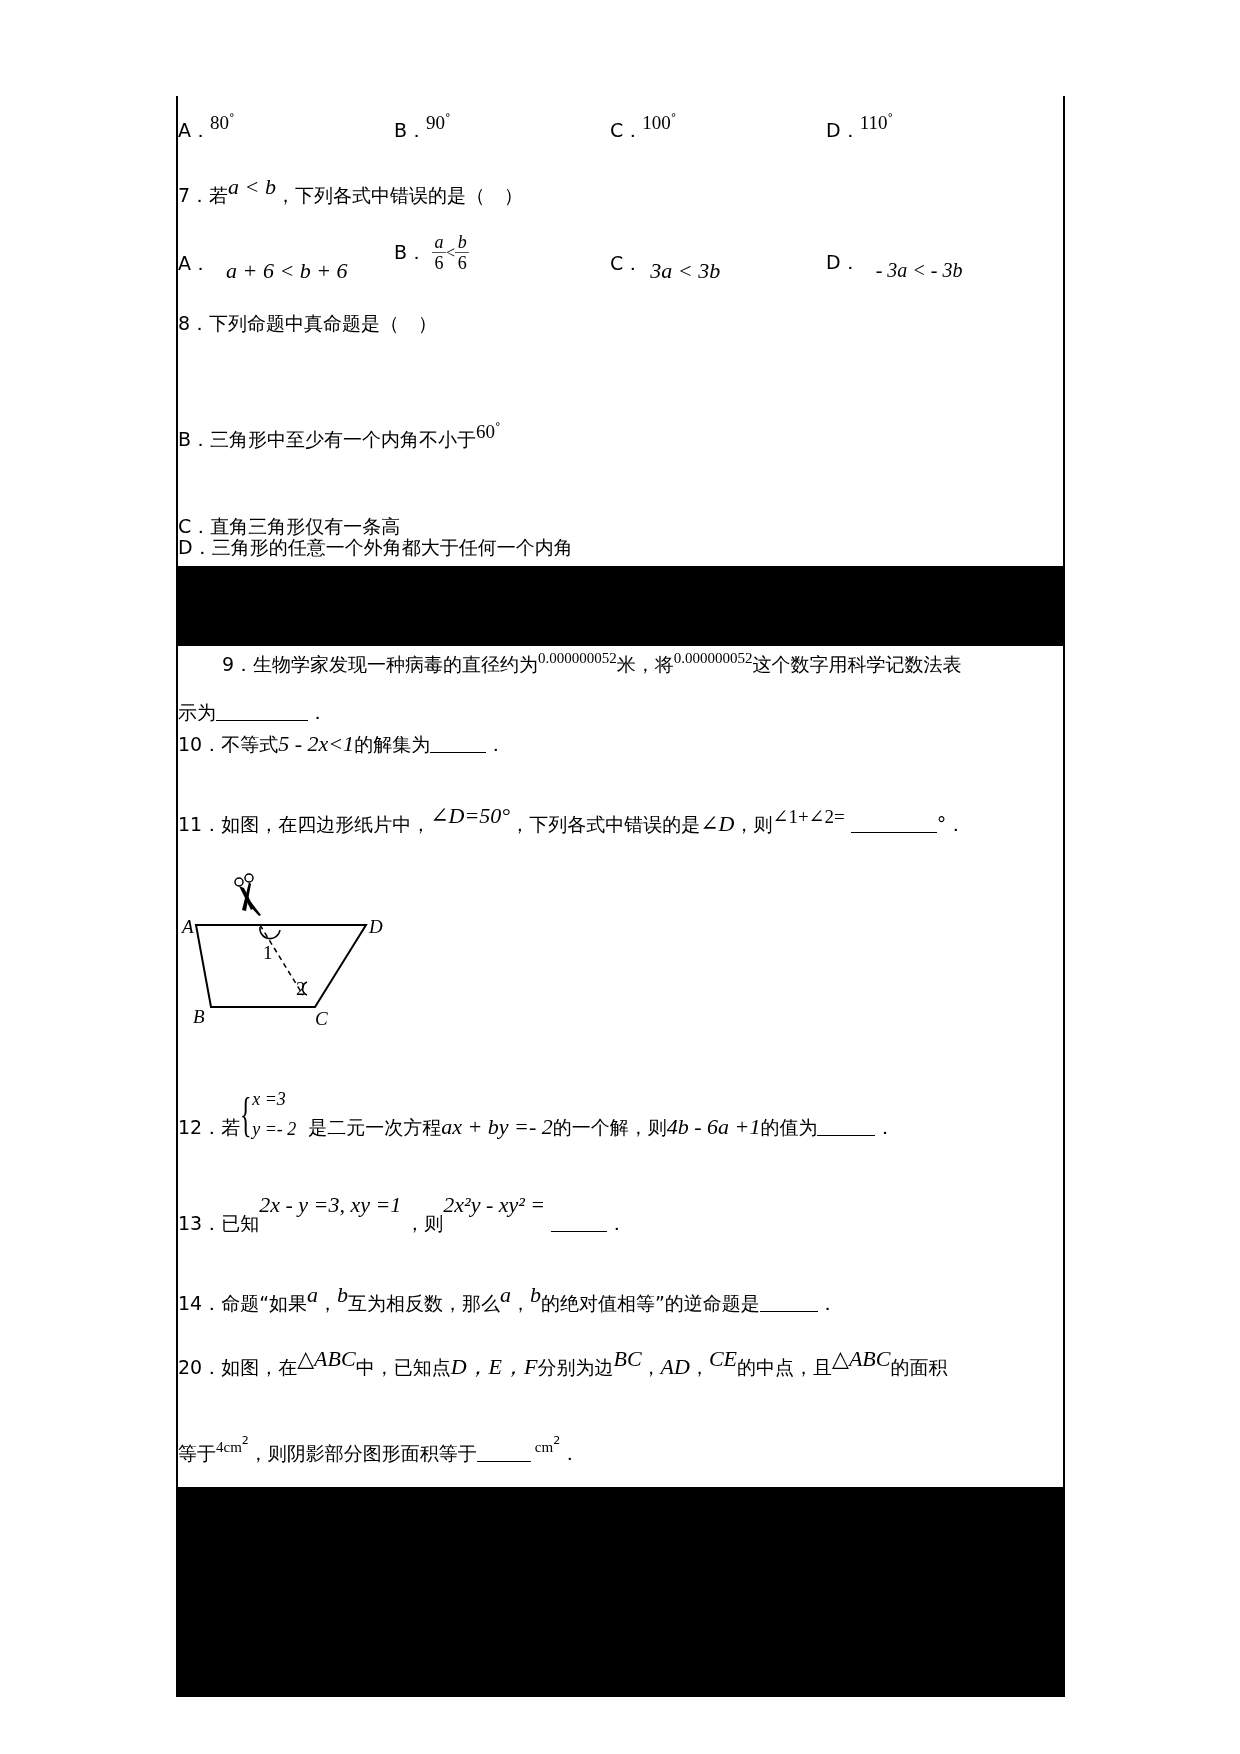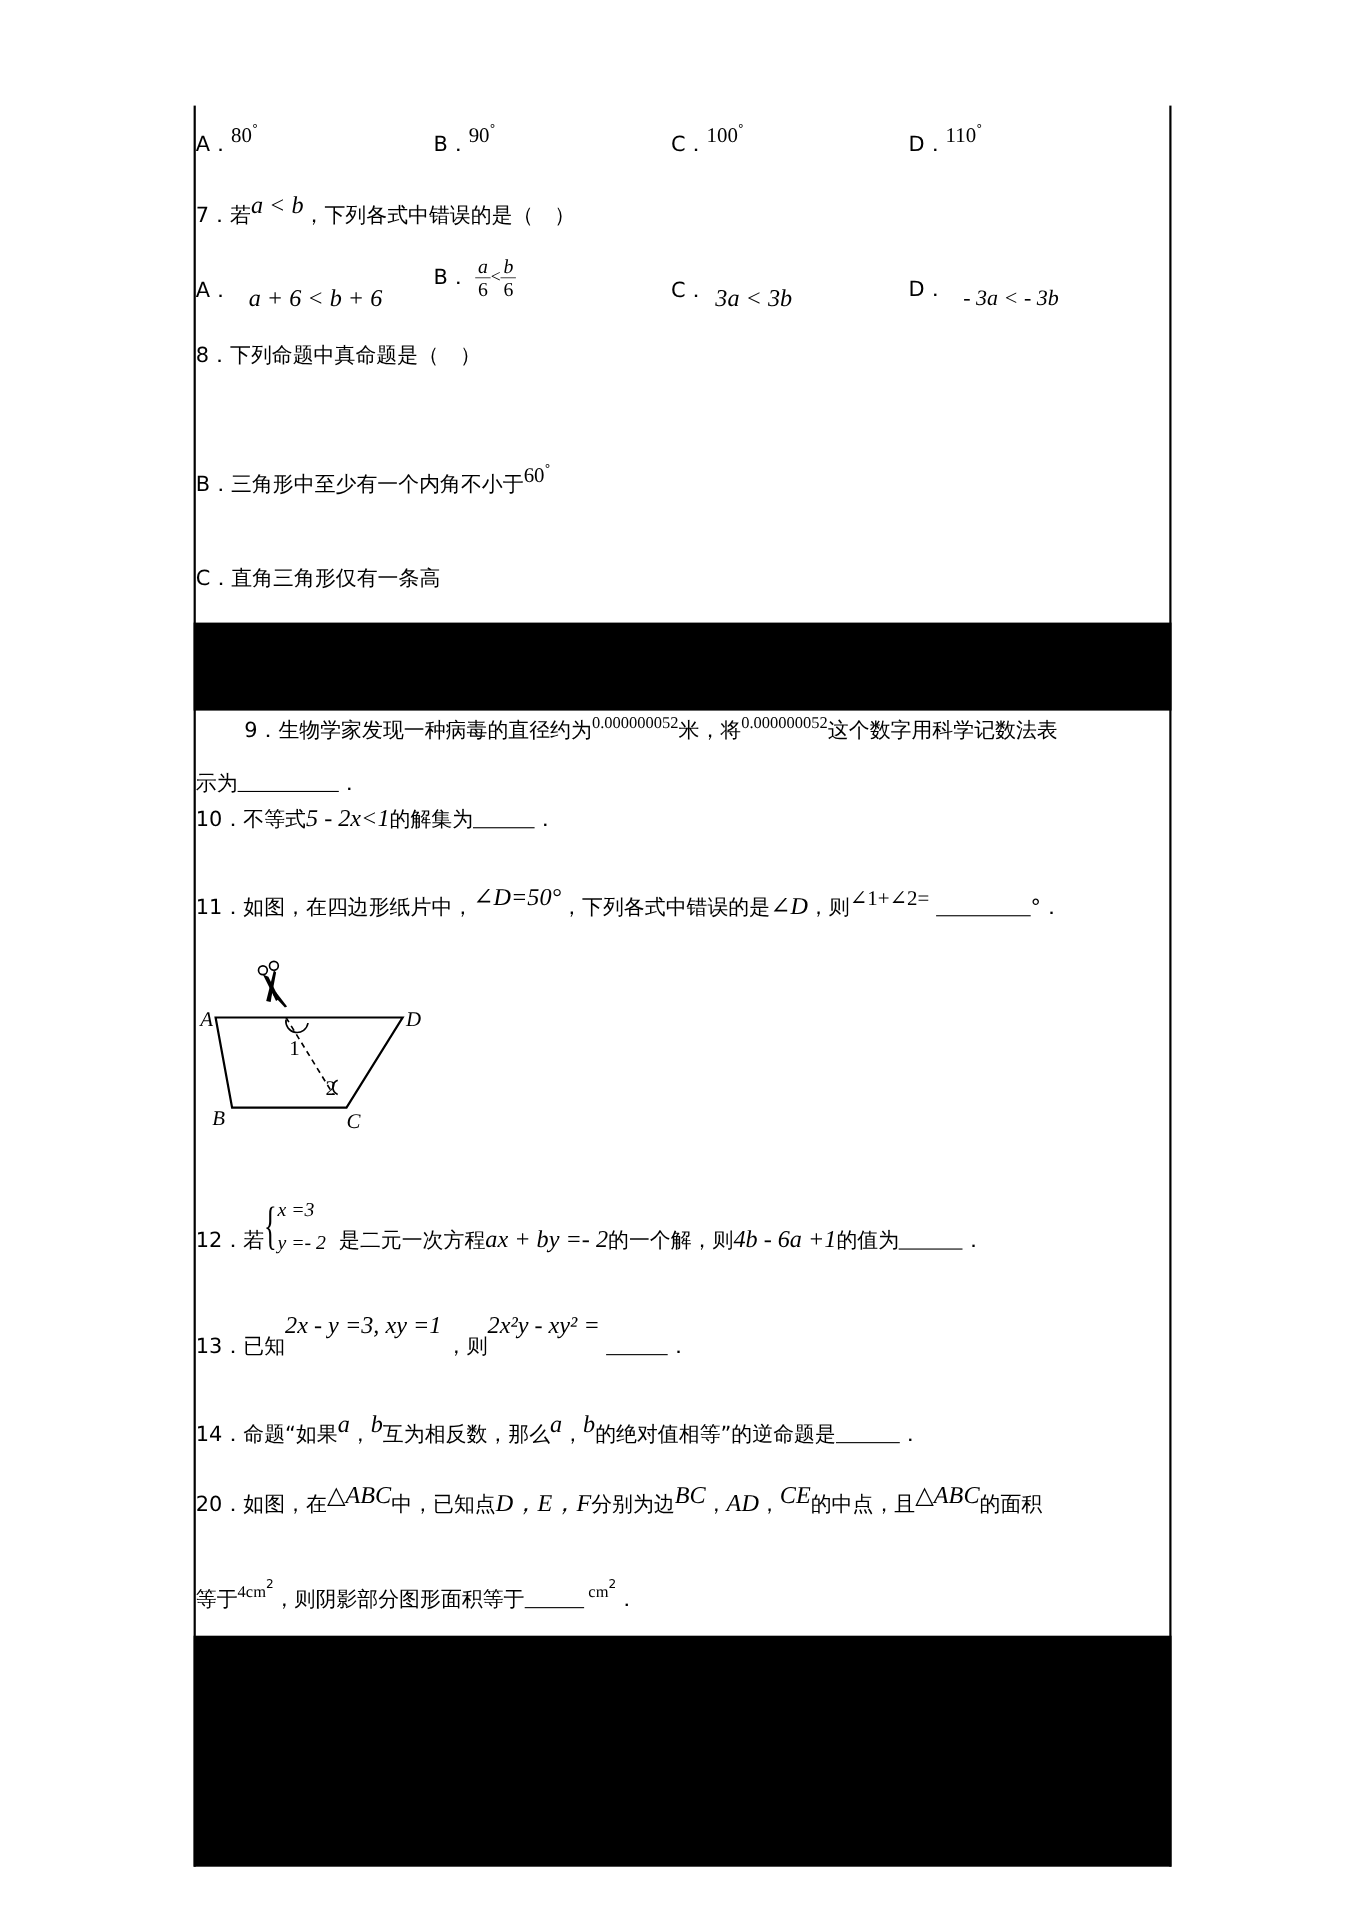--- a/index.html
+++ b/index.html
@@ -72,20 +72,23 @@
     <span class="mi small-m lowered" style="margin-left:10px;">- 3a &lt; - 3b</span>
   </div>
 
   <div class="line" style="top:311px;">8．下列命题中真命题是（　）</div>
   <div class="line" style="top:423px;">
     <span>B．</span><span>三角形中至少有一个内角不小于</span><span class="m raised">60</span><span class="sup raised">°</span>
   </div>
   <div class="line" style="top:514px;">
     <span>C．</span><span>直角三角形仅有一条高</span>
   </div>
+  <div class="line" style="top:535px;">
+    <span>D．</span><span>三角形的任意一个外角都大于任何一个内角</span>
+  </div>
 
   <div class="band" style="left:176px; top:566px; width:889px; height:80px;"></div>
 
   <div class="line" style="top:652px;padding-left:44px;">
     <span>9．生物学家发现一种病毒的直径约为</span><span class="m raised" style="font-size:15px;">0.000000052</span><span>米，将</span><span class="m raised" style="font-size:15px;">0.000000052</span><span>这个数字用科学记数法表</span>
   </div>
   <div class="line" style="top:700px;">
     <span>示为</span><span class="blank" style="width:92px;"></span><span>．</span>
   </div>
 

